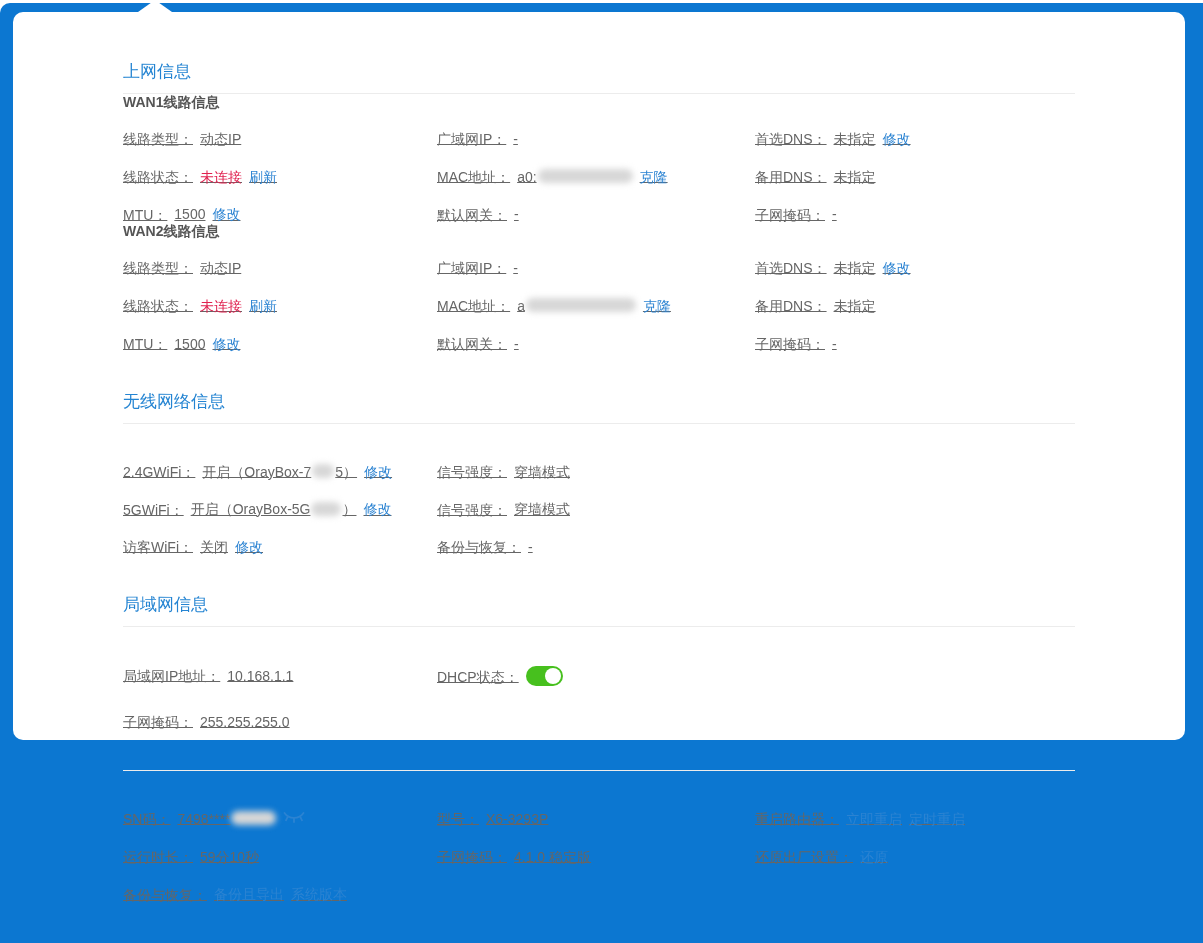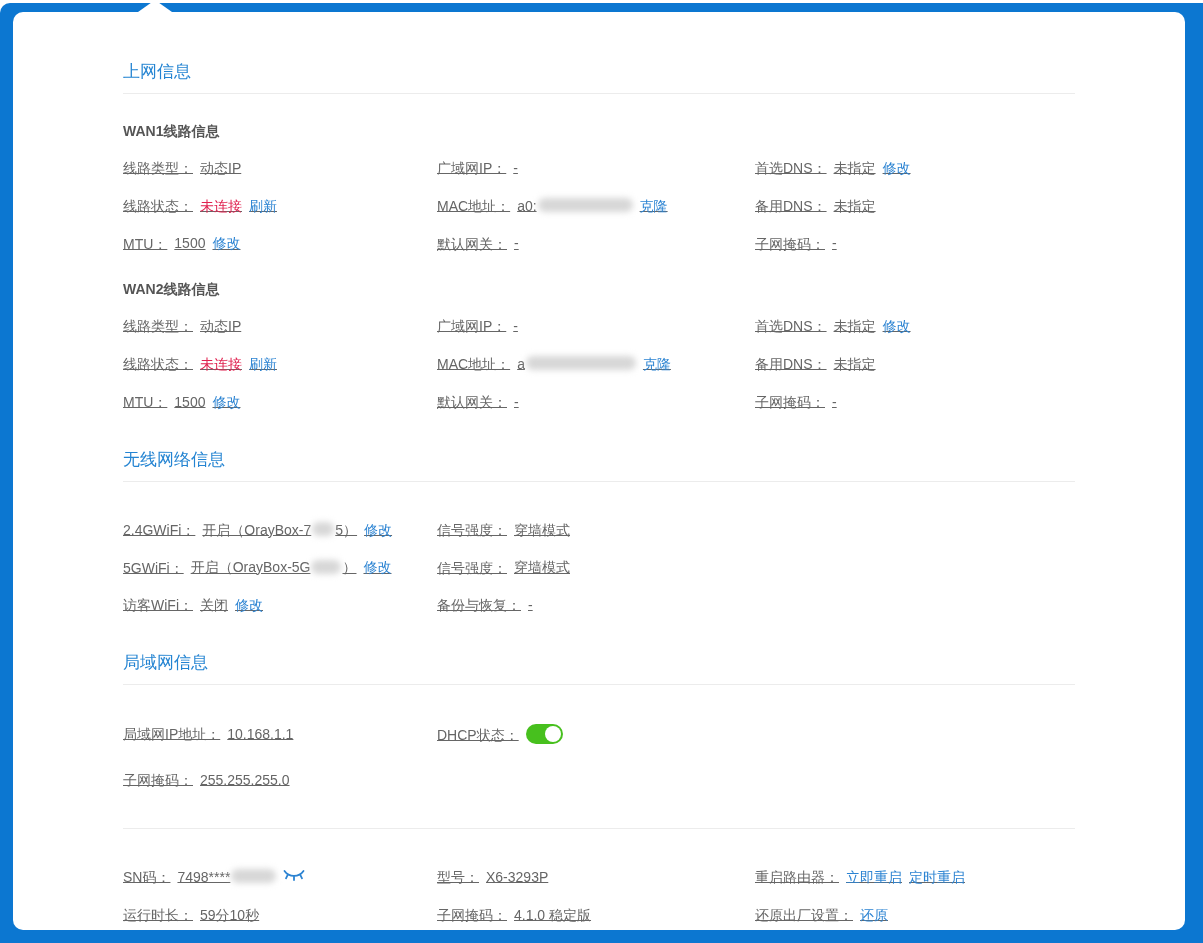--- a/index.html
+++ b/index.html
@@ -19,38 +19,38 @@
     background:#ffffff;
     font-family:"Liberation Sans","DejaVu Sans",sans-serif;
     font-size:14px;color:var(--text);
   }
   .frame-bg{
     position:absolute;left:0;right:0;top:3px;bottom:0;
     background:var(--frame);
     border-radius:10px 0 0 0;
   }
   .panel{
-    position:absolute;left:13px;top:12px;width:1172px;height:918px;
+    position:absolute;left:13px;top:12px;width:1172px;height:728px;
     background:#ffffff;border-radius:10px;
   }
   .notch{
     position:absolute;top:-12px;left:125px;width:0;height:0;
     border-left:17px solid transparent;border-right:17px solid transparent;
     border-bottom:12px solid #ffffff;
   }
   .content{padding:50px 110px 40px 110px;}
   .sec{margin-top:39px;}
   .sec:first-child{margin-top:0;}
   .sec-title{
     font-size:17px;font-weight:400;color:var(--accent);
     margin:0;line-height:20px;
   }
   .sec-divider{border:none;border-top:1px solid var(--divider);margin:11px 0 0 0;}
   .group-subtitle{
-    margin-top:29px;font-weight:700;color:var(--subtitle);line-height:16px;
+    font-weight:700;color:var(--subtitle);line-height:16px;
   }
   .row{display:grid;margin-top:20px;align-items:center;min-height:16px;}
   .row.cols-3{grid-template-columns:314px 318px 1fr;}
   .row.cols-2{grid-template-columns:314px 1fr;}
   .sec-lan .row{margin-top:27px;}
   .row.first-row{margin-top:39px;}
   .cell{line-height:17px;text-decoration:underline;}
   .seg{vertical-align:middle;}
   .seg + .seg{margin-left:7px;}
   .seg.tight{margin-left:1px;}

